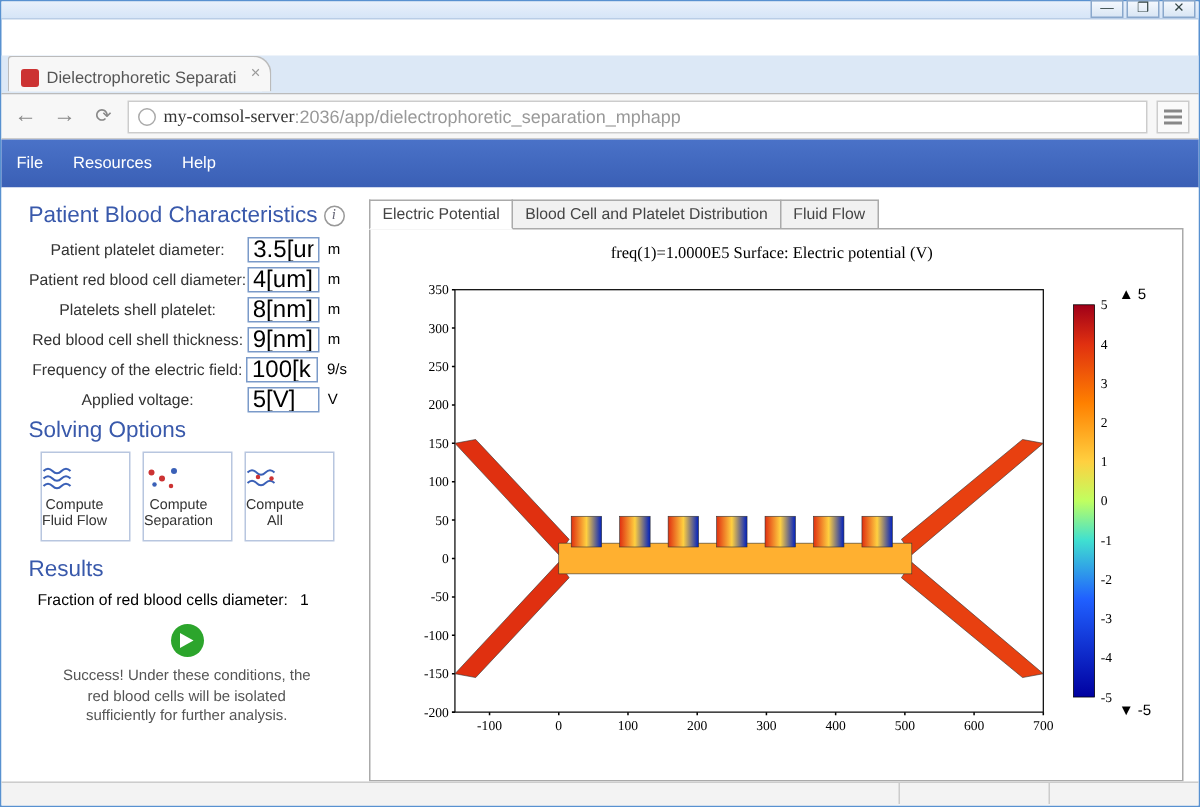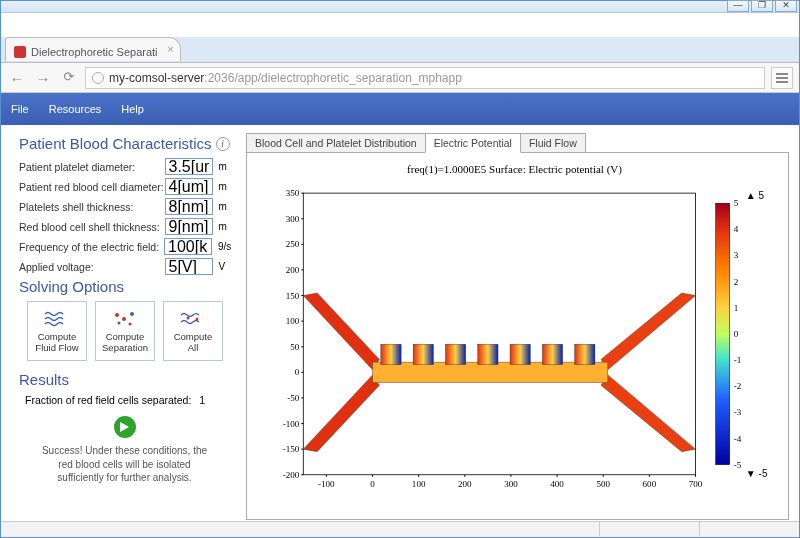--- a/index.html
+++ b/index.html
@@ -15,41 +15,41 @@
   .tabstrip { height:26px; background:#dce8f6; display:flex; align-items:flex-start; padding-left:4px; border-bottom:1px solid #bbb;margin-top:24px;}
   .brtab { background:#f7f7f7; border:1px solid #bbb; border-bottom:none; border-radius:3px 12px 0 0; height:24px; padding:4px 22px 0 8px; position:relative; font-size:11px; color:#555; display:flex; align-items:center; gap:5px; max-width:200px;}
   .brtab .favicon{width:12px;height:12px;background:#c33;border-radius:2px;}
   .brtab .tclose{position:absolute;right:6px;top:5px;font-size:11px;color:#999;}
   
   
   .addrbar { height:30px; background:#f7f7f7; border-bottom:1px solid #ccc; display:flex; align-items:center; padding:0 6px; gap:6px;}
   .navbtn { width:20px; height:20px; color:#888; font-size:15px; text-align:center; line-height:18px;}
   .navbtn.reload{font-size:13px;}
   .urlbox { flex:1; height:22px; border:1px solid #ccc; background:#fff; display:flex; align-items:center; padding:0 6px; font-size:12px; color:#333;}
-  .urlbox .host{color:#333;} .urlbox .path{color:#999;}
+  .urlbox .host{color:#333;font-family:Liberation Serif, serif;} .urlbox .path{color:#999;}
   .urlbox .globe{width:12px;height:12px;border:1px solid #aaa;border-radius:50%;margin-right:5px;}
   .hamb{width:22px;height:22px;border:1px solid #ccc;background:#fafafa;display:flex;flex-direction:column;justify-content:center;align-items:center;gap:2px;}
   .hamb div{width:12px;height:2px;background:#888;}
   
   
   .menubar { height:32px; background:linear-gradient(#4a72c8,#3a5fb5); display:flex; align-items:center; color:#fff; font-size:11px;}
   .menubar span{padding:0 10px;}
   
   
   .main { flex:1; display:flex; background:#fff; overflow:hidden;}
   .leftpanel { width:243px; padding:10px 14px 6px 18px; }
   .h2 { color:#3959ab; font-size:15px; font-weight:normal; margin-bottom:6px; display:flex; align-items:center; gap:4px;}
   .h2 .info{width:14px;height:14px;border:1px solid #999;border-radius:50%;font-size:10px;line-height:12px;text-align:center;color:#667;font-style:italic;font-family:serif;}
   .field { display:flex; align-items:center; margin-bottom:3px; }
-  .field label{ width:152px; font-size:10.5px; color:#333;}
+  .field label{ width:152px; font-size:10.5px; color:#333;text-align:center;}
   .field input{ width:48px; height:17px; border:1px solid #7a9ac9; font-size:16px; padding:0 3px;}
   .field .unit{ width:18px; text-align:left; padding-left:6px; font-size:10px;}
   
   .optrow { display:flex; gap:8px; margin:6px 0 10px 8px;}
-  .optbtn { width:60px; height:60px; border:1px solid #b8c6df; background:#fff; display:flex; flex-direction:column; align-items:center; justify-content:center; font-size:9.5px; text-align:center; color:#333; gap:3px;}
+  .optbtn { width:60px; height:60px; border:1px solid #b8c6df; background:#fff; display:flex; flex-direction:column; align-items:flex-start; justify-content:center; font-size:9.5px; text-align:center; color:#333; gap:3px;}
   .optbtn svg{width:26px;height:18px;}
   
   .resrow { display:flex; font-size:10.5px; margin:4px 0 10px 6px;}
   .resrow .rv{margin-left:8px;}
   .goicon { width:22px; height:22px; background:#2ca52c; border-radius:50%; margin:6px auto 6px; position:relative;}
   .goicon::after{content:"";position:absolute;left:6px;top:6px;width:0;height:0;border-left:9px solid #fff;border-top:5px solid transparent;border-bottom:5px solid transparent;}
   .msg { font-size:10px; color:#555; text-align:center; padding:0 18px; line-height:1.35;}
   
   
   .rightpanel { flex:1; padding:8px 10px 4px 2px; display:flex; flex-direction:column;}
@@ -119,21 +119,21 @@
             <label>Patient platelet diameter:</label>
             <input value="3.5[um]" style="">
             <span class="unit">m</span>
           </div>
           <div class="field">
             <label>Patient red blood cell diameter:</label>
             <input value="4[um]" style="">
             <span class="unit">m</span>
           </div>
           <div class="field">
-            <label>Platelets shell thickness:</label>
+            <label>Platelets shell platelet:</label>
             <input value="8[nm]" style="">
             <span class="unit">m</span>
           </div>
           <div class="field">
             <label>Red blood cell shell thickness:</label>
             <input value="9[nm]" style="">
             <span class="unit">m</span>
           </div>
           <div class="field">
             <label>Frequency of the electric field:</label>
@@ -177,31 +177,31 @@
             </svg>
           <span style="white-space:pre-line">Compute
 All</span>
         </div>
       </div>
 
       <div class="h2">
         <span>Results</span>
       </div>
       <div class="resrow">
-        <span>Fraction of red field cells separated:</span>
+        <span>Fraction of red blood cells diameter:</span>
         <span class="rv">1</span>
       </div>
       <div class="goicon"></div>
       <div class="msg">Success! Under these conditions, the red blood cells will be isolated sufficiently for further analysis.</div>
     </div>
 
     <div class="rightpanel">
       <div class="tabs">
+        <div class="tab active">Electric Potential</div>
         <div class="tab">Blood Cell and Platelet Distribution</div>
-        <div class="tab active">Electric Potential</div>
         <div class="tab">Fluid Flow</div>
       </div>
       <div class="plotwrap">
         <div class="plottitle">freq(1)=1.0000E5   Surface: Electric potential (V)</div>
         <svg class="plot" viewBox="0 0 520 320">
 
           <rect x="50" y="10" width="390" height="280" fill="none" stroke="#000" stroke-width="0.8"></rect>
 
           <g id="yt" font-size="9" font-family="serif" text-anchor="end">
               <text x="46" y="293">-200</text>

